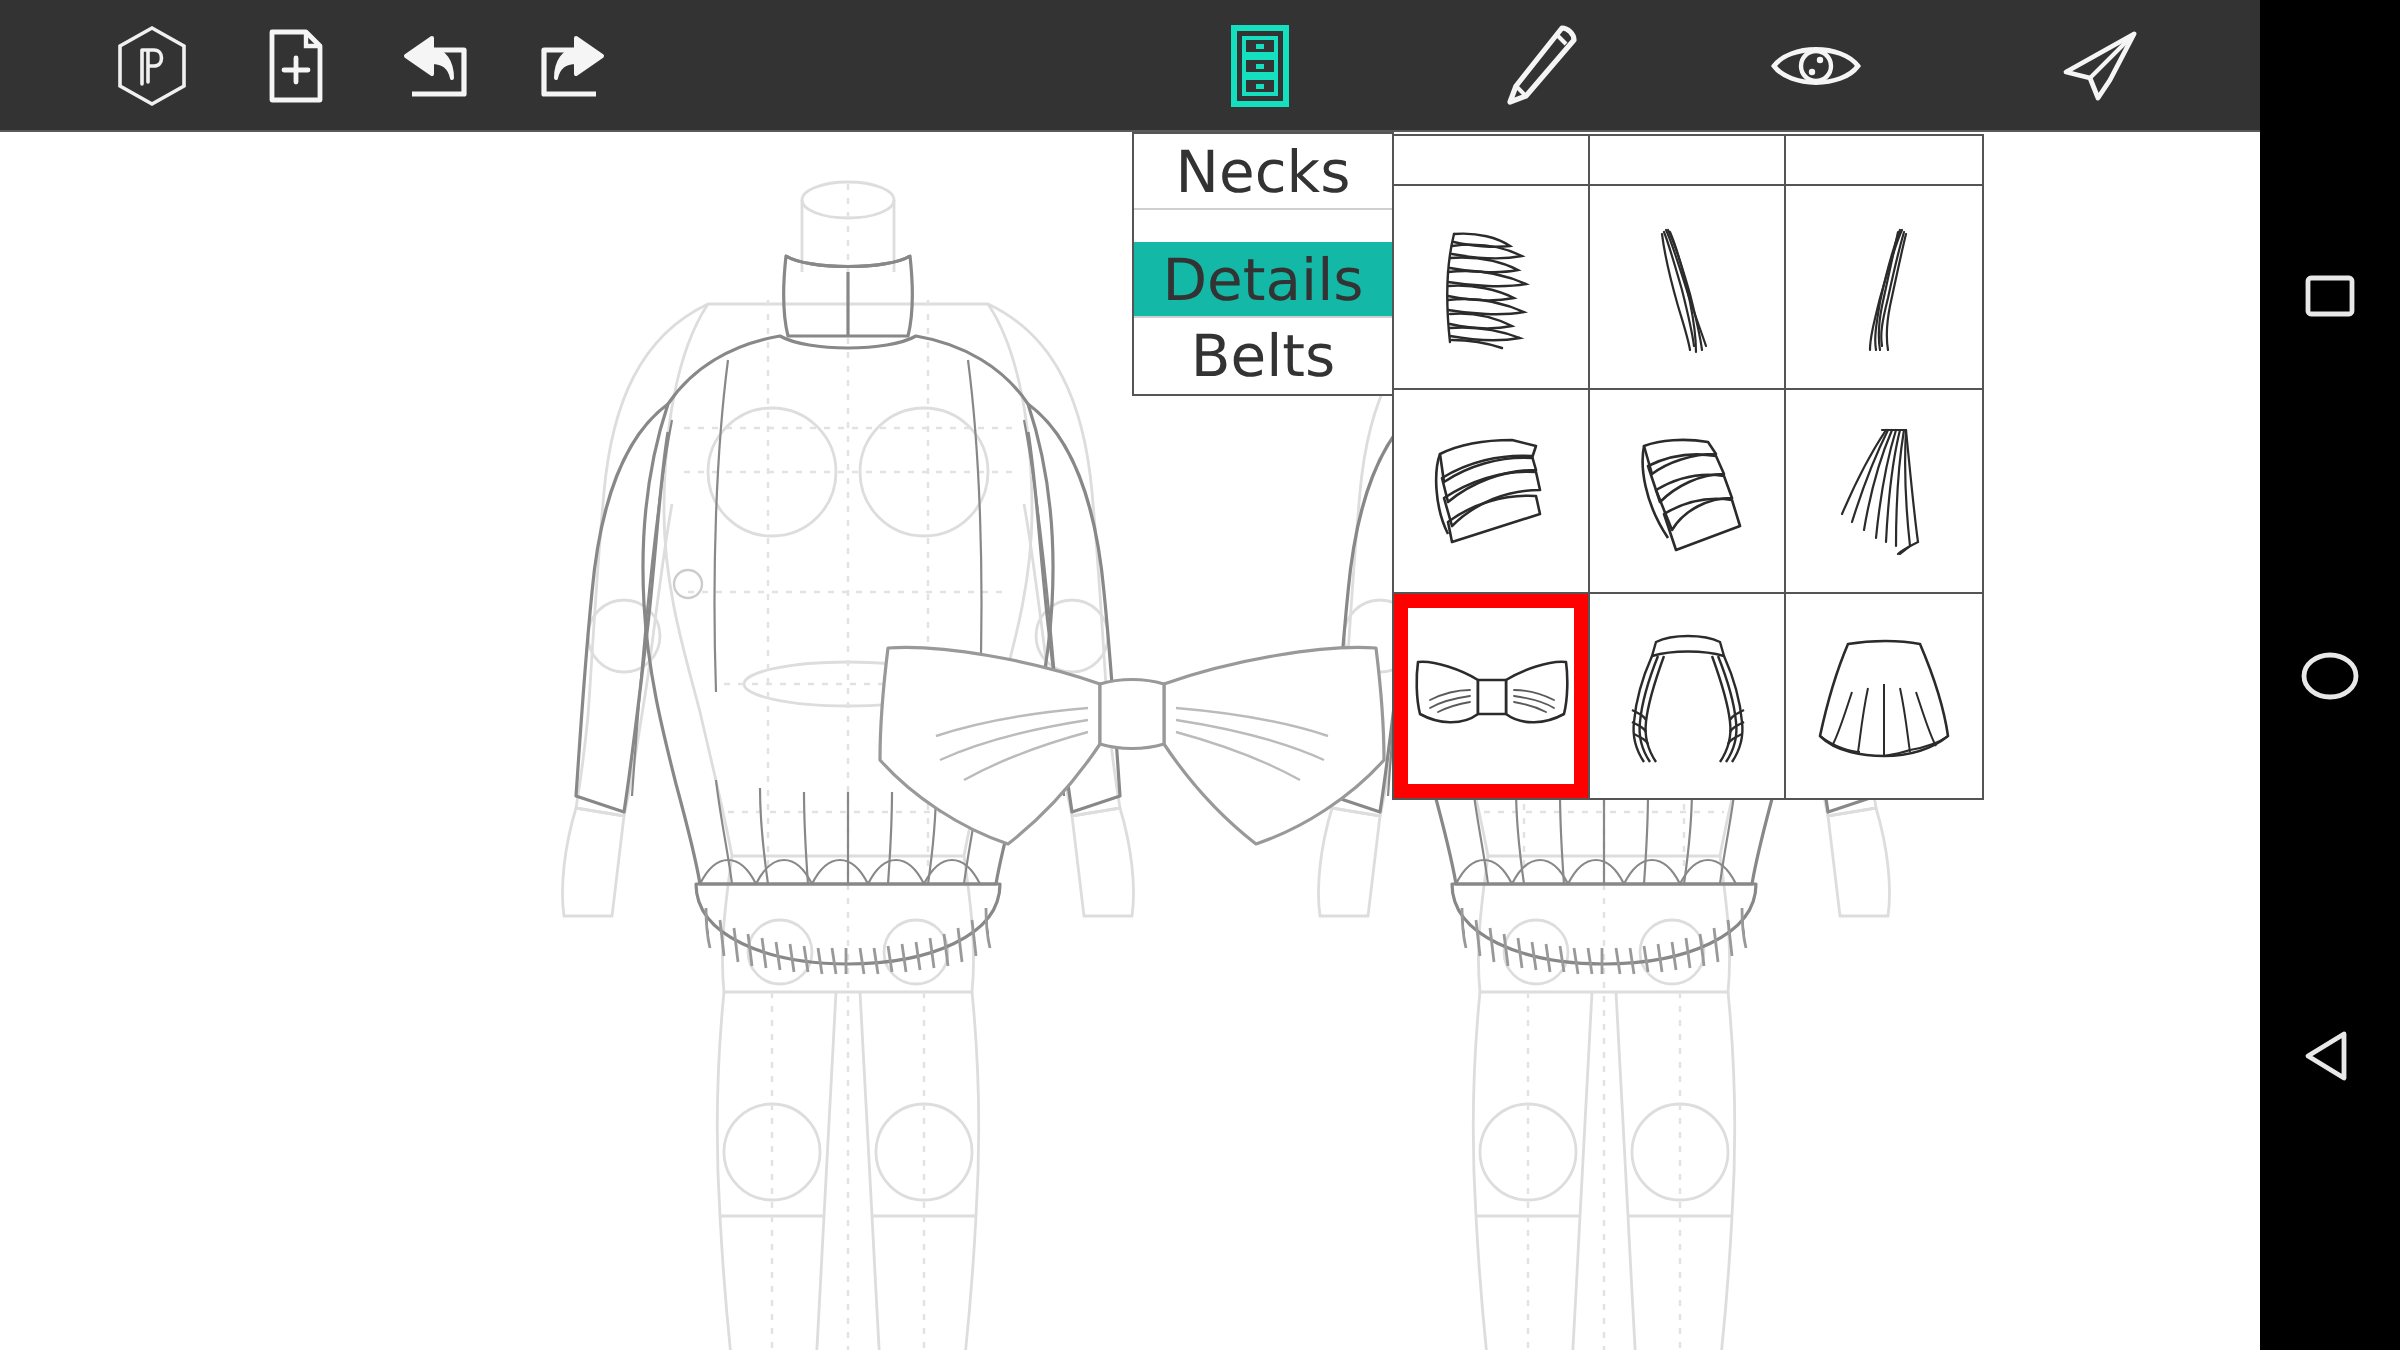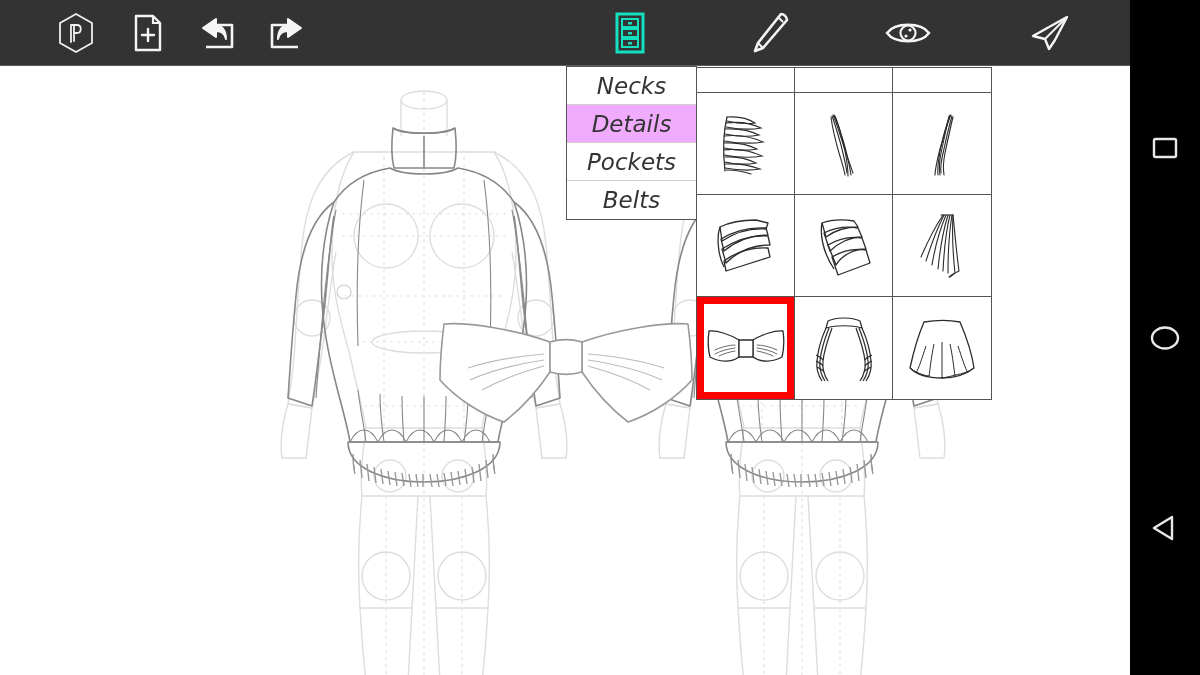--- a/index.html
+++ b/index.html
@@ -68,30 +68,29 @@
     width: 131px;
     background: #ffffff;
     border: 1px solid #555555;
     box-sizing: border-box;
     z-index: 20;
   }
   .menu-item {
     height: 38px;
     line-height: 38px;
     text-align: center;
-    font-size: 23px;
+    font-size: 29px;
     color: #333333;
     border-bottom: 1px solid #d0d0d0;
     background: #ffffff;
     cursor: pointer;
     box-sizing: border-box;
-    font-style: italic;
   }
   .menu-item:last-child { border-bottom: none; }
-  .menu-item.selected { background: #f0abfc; }
+  .menu-item.selected { background: #14b8a6; margin-top: 16px; }
 
   
   #thumb-grid {
     position: absolute;
     left: 696px; top: 67px;
     width: 296px; height: 333px;
     background: #ffffff;
     border: 1px solid #555555;
     box-sizing: border-box;
     display: grid;
@@ -383,21 +382,20 @@
       <svg width="42" height="38" viewBox="0 0 42 38">
         <path d="M38 3 L4 22 L16 25 L20 35 L26 26 L38 3 Z" fill="none" stroke="#f5f5f5" stroke-width="2.4" stroke-linejoin="round"></path>
         <path d="M16 25 L38 3" fill="none" stroke="#f5f5f5" stroke-width="2"></path>
       </svg>
     </div>
   </div>
 
   <div id="category-menu">
     <div class="menu-item">Necks</div>
     <div class="menu-item selected">Details</div>
-    <div class="menu-item">Pockets</div>
     <div class="menu-item">Belts</div>
   </div>
 
   <div id="thumb-grid">
 
     <div class="cell empty"></div>
     <div class="cell empty"></div>
     <div class="cell empty"></div>
 
     <div class="cell">

